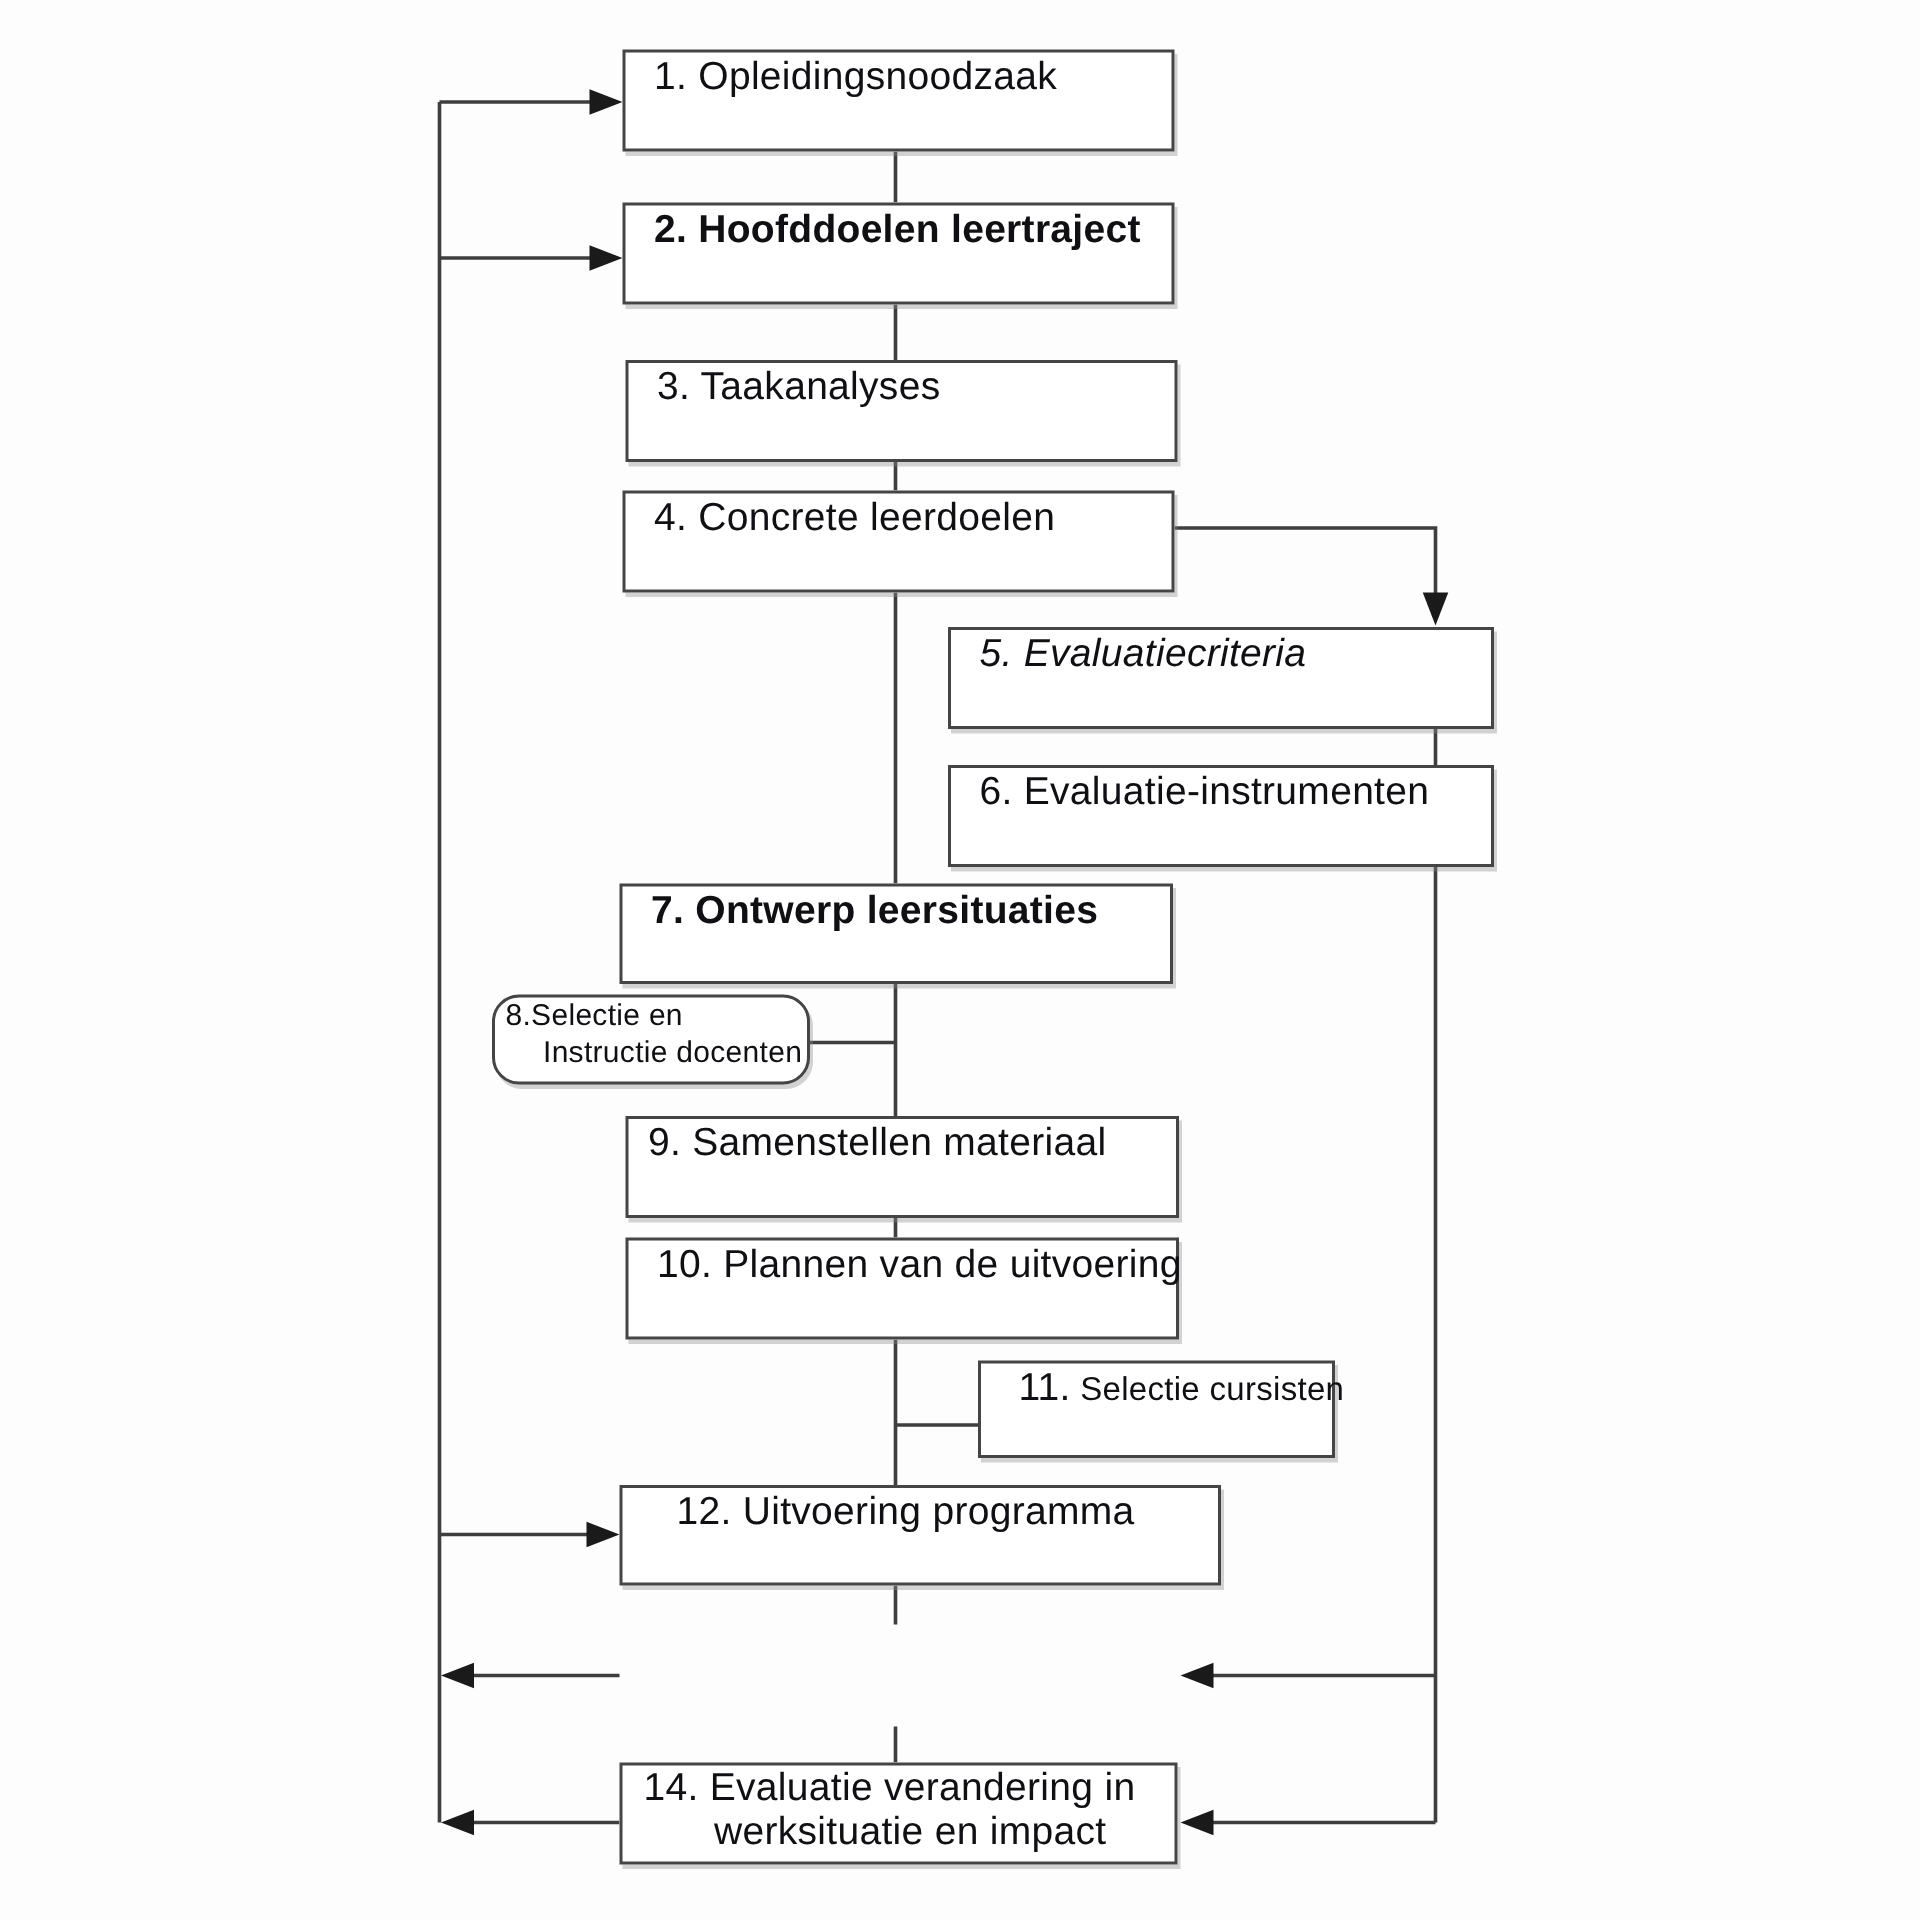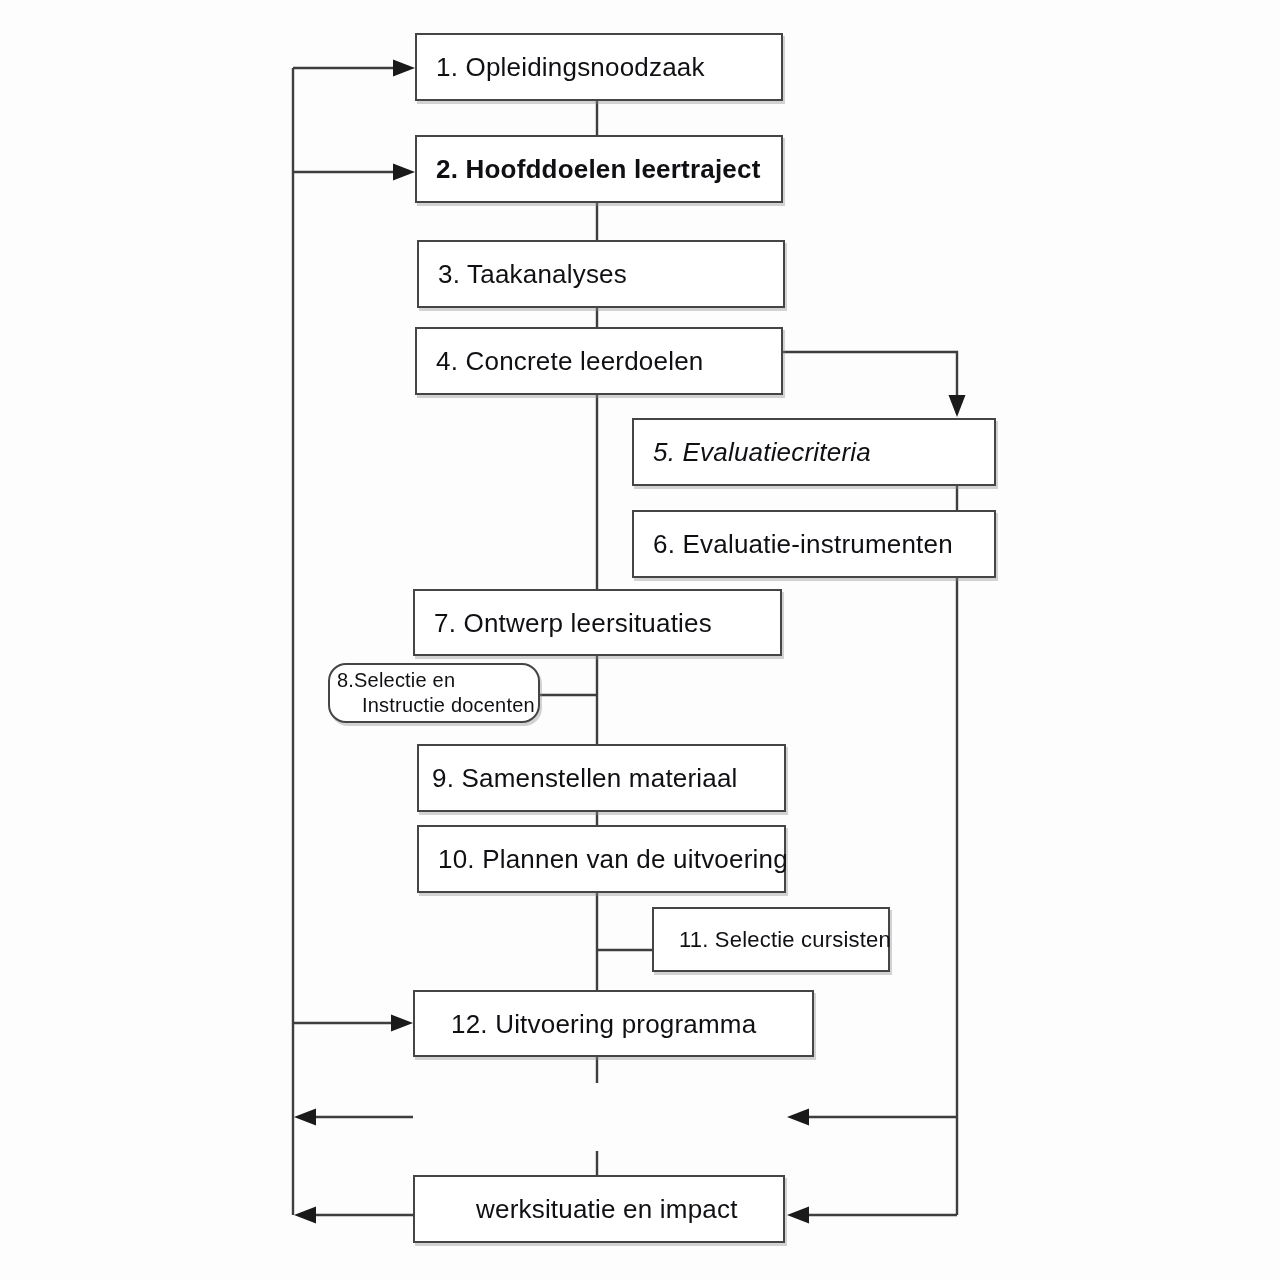--- a/index.html
+++ b/index.html
@@ -10,43 +10,43 @@
     font-family:"Liberation Sans", sans-serif;
     overflow:hidden;
   }
   .wires{position:absolute;left:0;top:0;width:1280px;height:1280px;}
   .node{
     position:absolute;
     box-sizing:border-box;
     background:#ffffff;
     border:2px solid #454545;
     box-shadow:2px 3px 0 rgba(140,140,140,0.38);
-    display:flex;flex-direction:column;justify-content:center;
+    display:flex;flex-direction:column;justify-content:flex-start;
     color:#101014;
     font-size:26px;
     letter-spacing:0.2px;
     line-height:30px;
     padding-left:19px;
     white-space:nowrap;
   }
   .node .ln{display:block;}
   
   .n1 {left:415px;top:33px; width:368px;height:68px;}
   .n2 {left:415px;top:135px;width:368px;height:68px;font-weight:bold;}
   .n3 {left:417px;top:240px;width:368px;height:68px;}
   .n4 {left:415px;top:327px;width:368px;height:68px;}
   .n5 {left:632px;top:418px;width:364px;height:68px;font-style:italic;}
   .n6 {left:632px;top:510px;width:364px;height:68px;}
-  .n7 {left:413px;top:589px;width:369px;height:67px;}
+  .n7 {left:413px;top:589px;width:369px;height:67px;font-weight:bold;}
   .n8 {left:328px;top:663px;width:212px;height:60px;font-size:20px;line-height:25px;padding-left:7px;border-radius:18px;}
   .n8 .ln2{padding-left:25px;}
   .n9 {left:417px;top:744px;width:369px;height:68px;padding-left:13px;}
   .n10{left:417px;top:825px;width:369px;height:68px;}
   .n11{left:652px;top:907px;width:238px;height:65px;font-size:22px;padding-left:25px;}
-  .n11 .num{font-size:22px;}
+  .n11 .num{font-size:26px;}
   .n12{left:413px;top:990px;width:401px;height:67px;padding-left:36px;}
   .n13{left:413px;top:1083px;width:372px;height:68px;padding-left:14px;line-height:29px;}
   .n13 .ln2{padding-left:47px;}
   .n14{left:413px;top:1175px;width:372px;height:68px;padding-left:14px;line-height:29px;}
   .n14 .ln2{padding-left:47px;}
 </style>
 </head>
 <body>
 
 <div class="canvas">
@@ -123,16 +123,17 @@
   <div class="node n10">
       <span class="ln">10. Plannen van de uitvoering</span>
     </div>
   <div class="node n11">
     <span class="ln"><span class="num">11.</span><span> Selectie cursisten</span></span>
   </div>
   <div class="node n12">
       <span class="ln">12. Uitvoering programma</span>
     </div>
   <div class="node n14">
+    <span class="ln ln1">14. Evaluatie verandering in</span>
     <span class="ln ln2">werksituatie en impact</span>
   </div>
 
 </div>
 
 </body></html>

